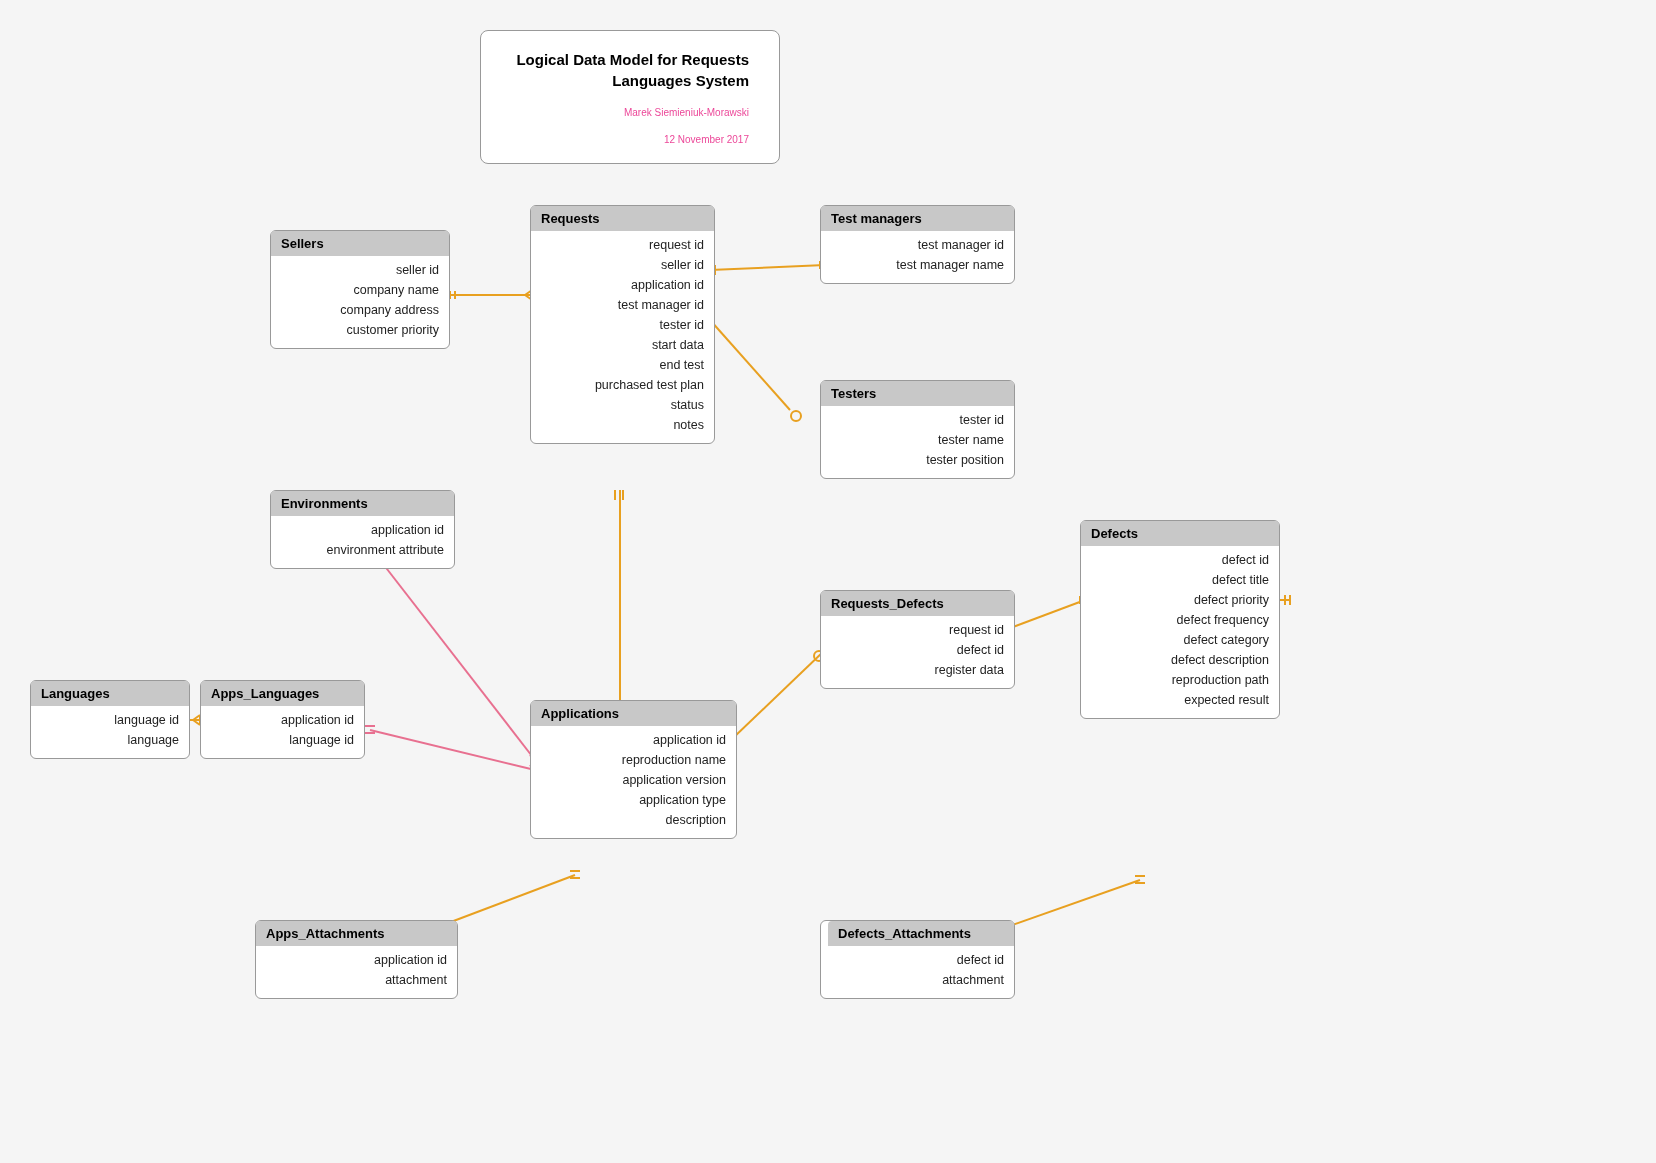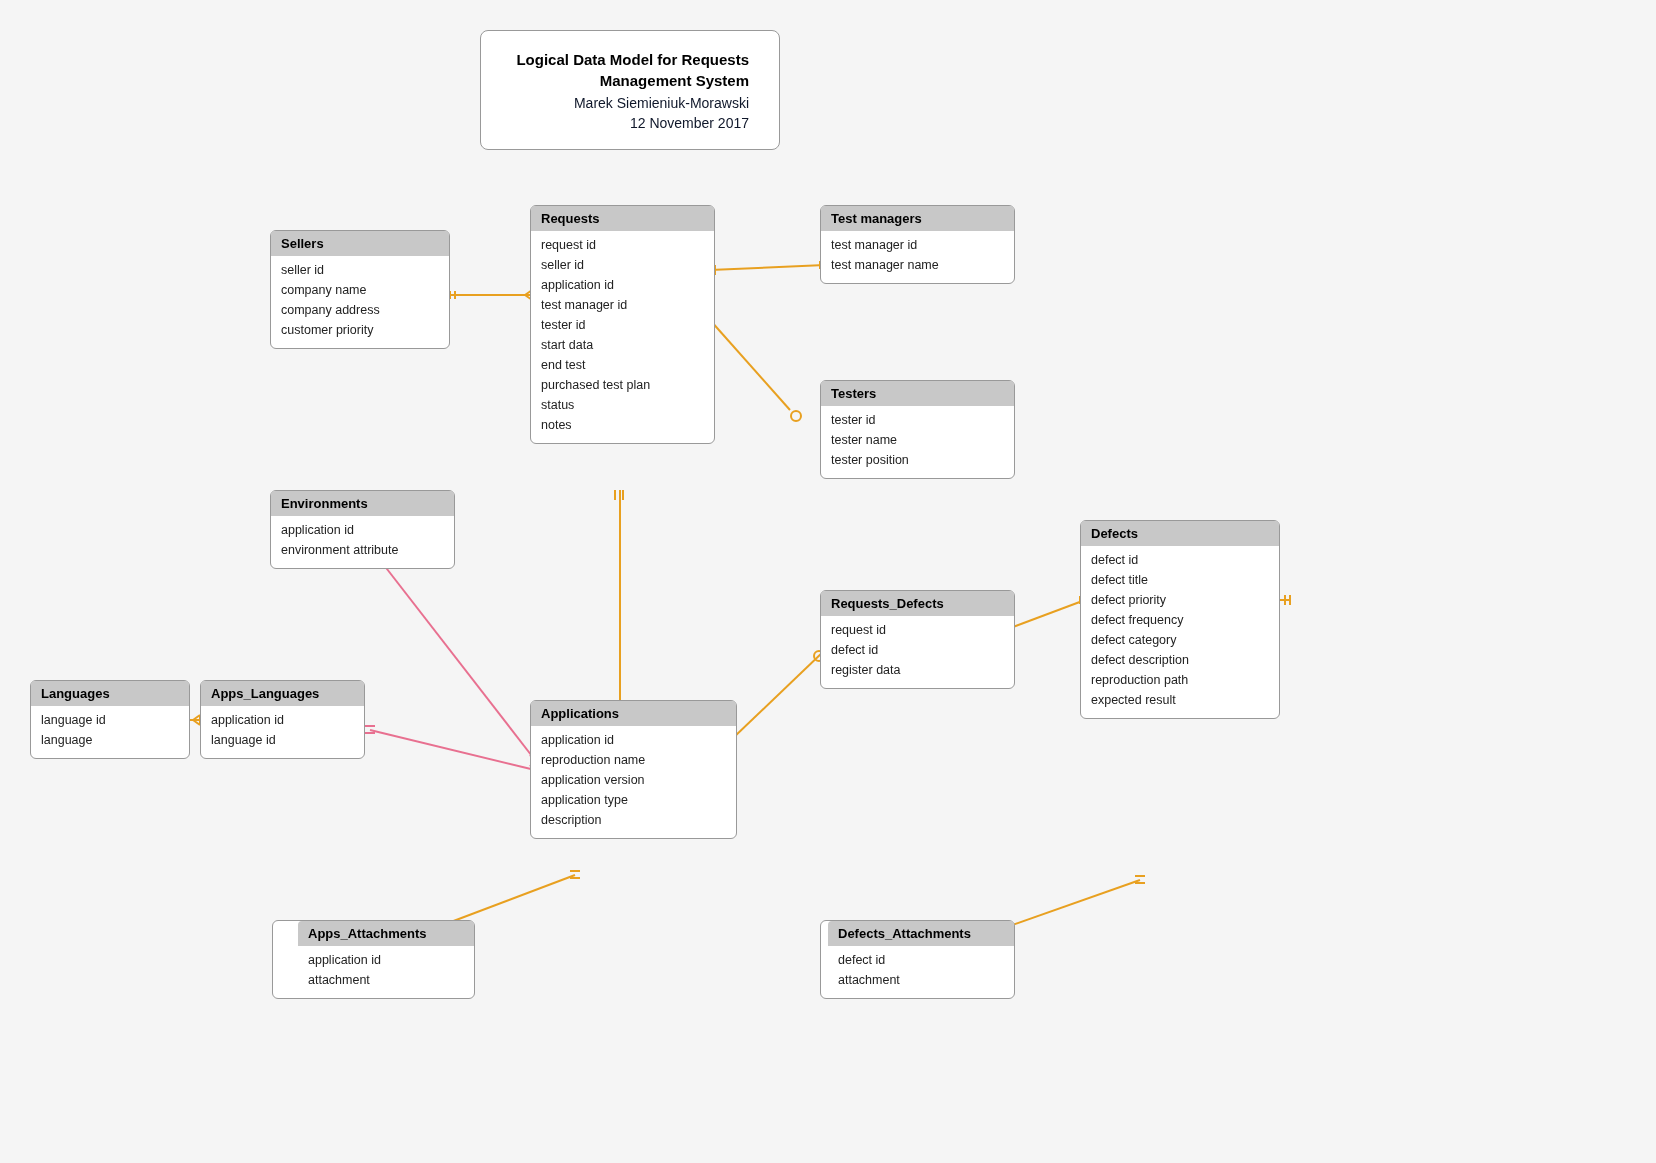--- a/index.html
+++ b/index.html
@@ -27,43 +27,44 @@
     }
     .entity-header {
       background: #c8c8c8;
       padding: 5px 10px;
       font-weight: bold;
       border-radius: 4px 4px 0 0;
       font-size: 13px;
     }
     .entity-body {
       padding: 4px 10px 8px 10px;
+      text-align: right;
     }
     .entity-attr {
       padding: 3px 0;
       font-size: 12.5px;
       color: #222;
     }
     .title-box {
       position: absolute;
       border: 1.5px solid #999;
       border-radius: 8px;
       background: #fff;
       padding: 18px 30px;
       text-align: right;
     }
     .title-main {
       font-weight: bold;
       font-size: 15px;
       line-height: 1.4;
     }
     .title-sub {
-      font-size: 14px;
-      color: #0f172a;
-      margin-top: 4px;
+      font-size: 10px;
+      color: #ec4899;
+      margin-top: 16px;
     }
     svg.connectors {
       position: absolute;
       top: 0; left: 0;
       width: 1656px;
       height: 1163px;
       pointer-events: none;
     }
   </style>
 </head>
@@ -155,21 +156,21 @@
     <line x1="570" y1="871" x2="580" y2="871" stroke="#e8a020" stroke-width="2"></line>
     <line x1="570" y1="878" x2="580" y2="878" stroke="#e8a020" stroke-width="2"></line>
 
     <line x1="1275" y1="600" x2="1290" y2="600" stroke="#e8a020" stroke-width="2"></line>
     <line x1="1285" y1="595" x2="1285" y2="605" stroke="#e8a020" stroke-width="2"></line>
     <line x1="1290" y1="595" x2="1290" y2="605" stroke="#e8a020" stroke-width="2"></line>
   </svg>
 
   <div class="title-box" style="left:480px; top:30px; width:300px;">
     <div class="title-main">Logical Data Model for Requests</div>
-    <div class="title-main">Management System</div>
+    <div class="title-main">Languages System</div>
     <div class="title-sub">Marek Siemieniuk-Morawski</div>
     <div class="title-sub">12 November 2017</div>
   </div>
 
   <div class="entity-box" style="left:270px; top:230px; width:180px;">
     <div class="entity-header">Sellers</div>
     <div class="entity-body">
       <div class="entity-attr">seller id</div>
       <div class="entity-attr">company name</div>
       <div class="entity-attr">company address</div>
@@ -261,21 +262,21 @@
   </div>
 
   <div class="entity-box" style="left:200px; top:680px; width:165px;">
     <div class="entity-header">Apps_Languages</div>
     <div class="entity-body">
       <div class="entity-attr">application id</div>
       <div class="entity-attr">language id</div>
     </div>
   </div>
 
-  <div class="entity-box" style="left:272px; top:920px; width:203px;padding-left:25px;">
+  <div class="entity-box" style="left:255px; top:920px; width:203px;">
     <div class="entity-header">Apps_Attachments</div>
     <div class="entity-body">
       <div class="entity-attr">application id</div>
       <div class="entity-attr">attachment</div>
     </div>
   </div>
 
   <div class="entity-box" style="left:820px; top:920px; width:195px;padding-left:7px;">
     <div class="entity-header">Defects_Attachments</div>
     <div class="entity-body">

